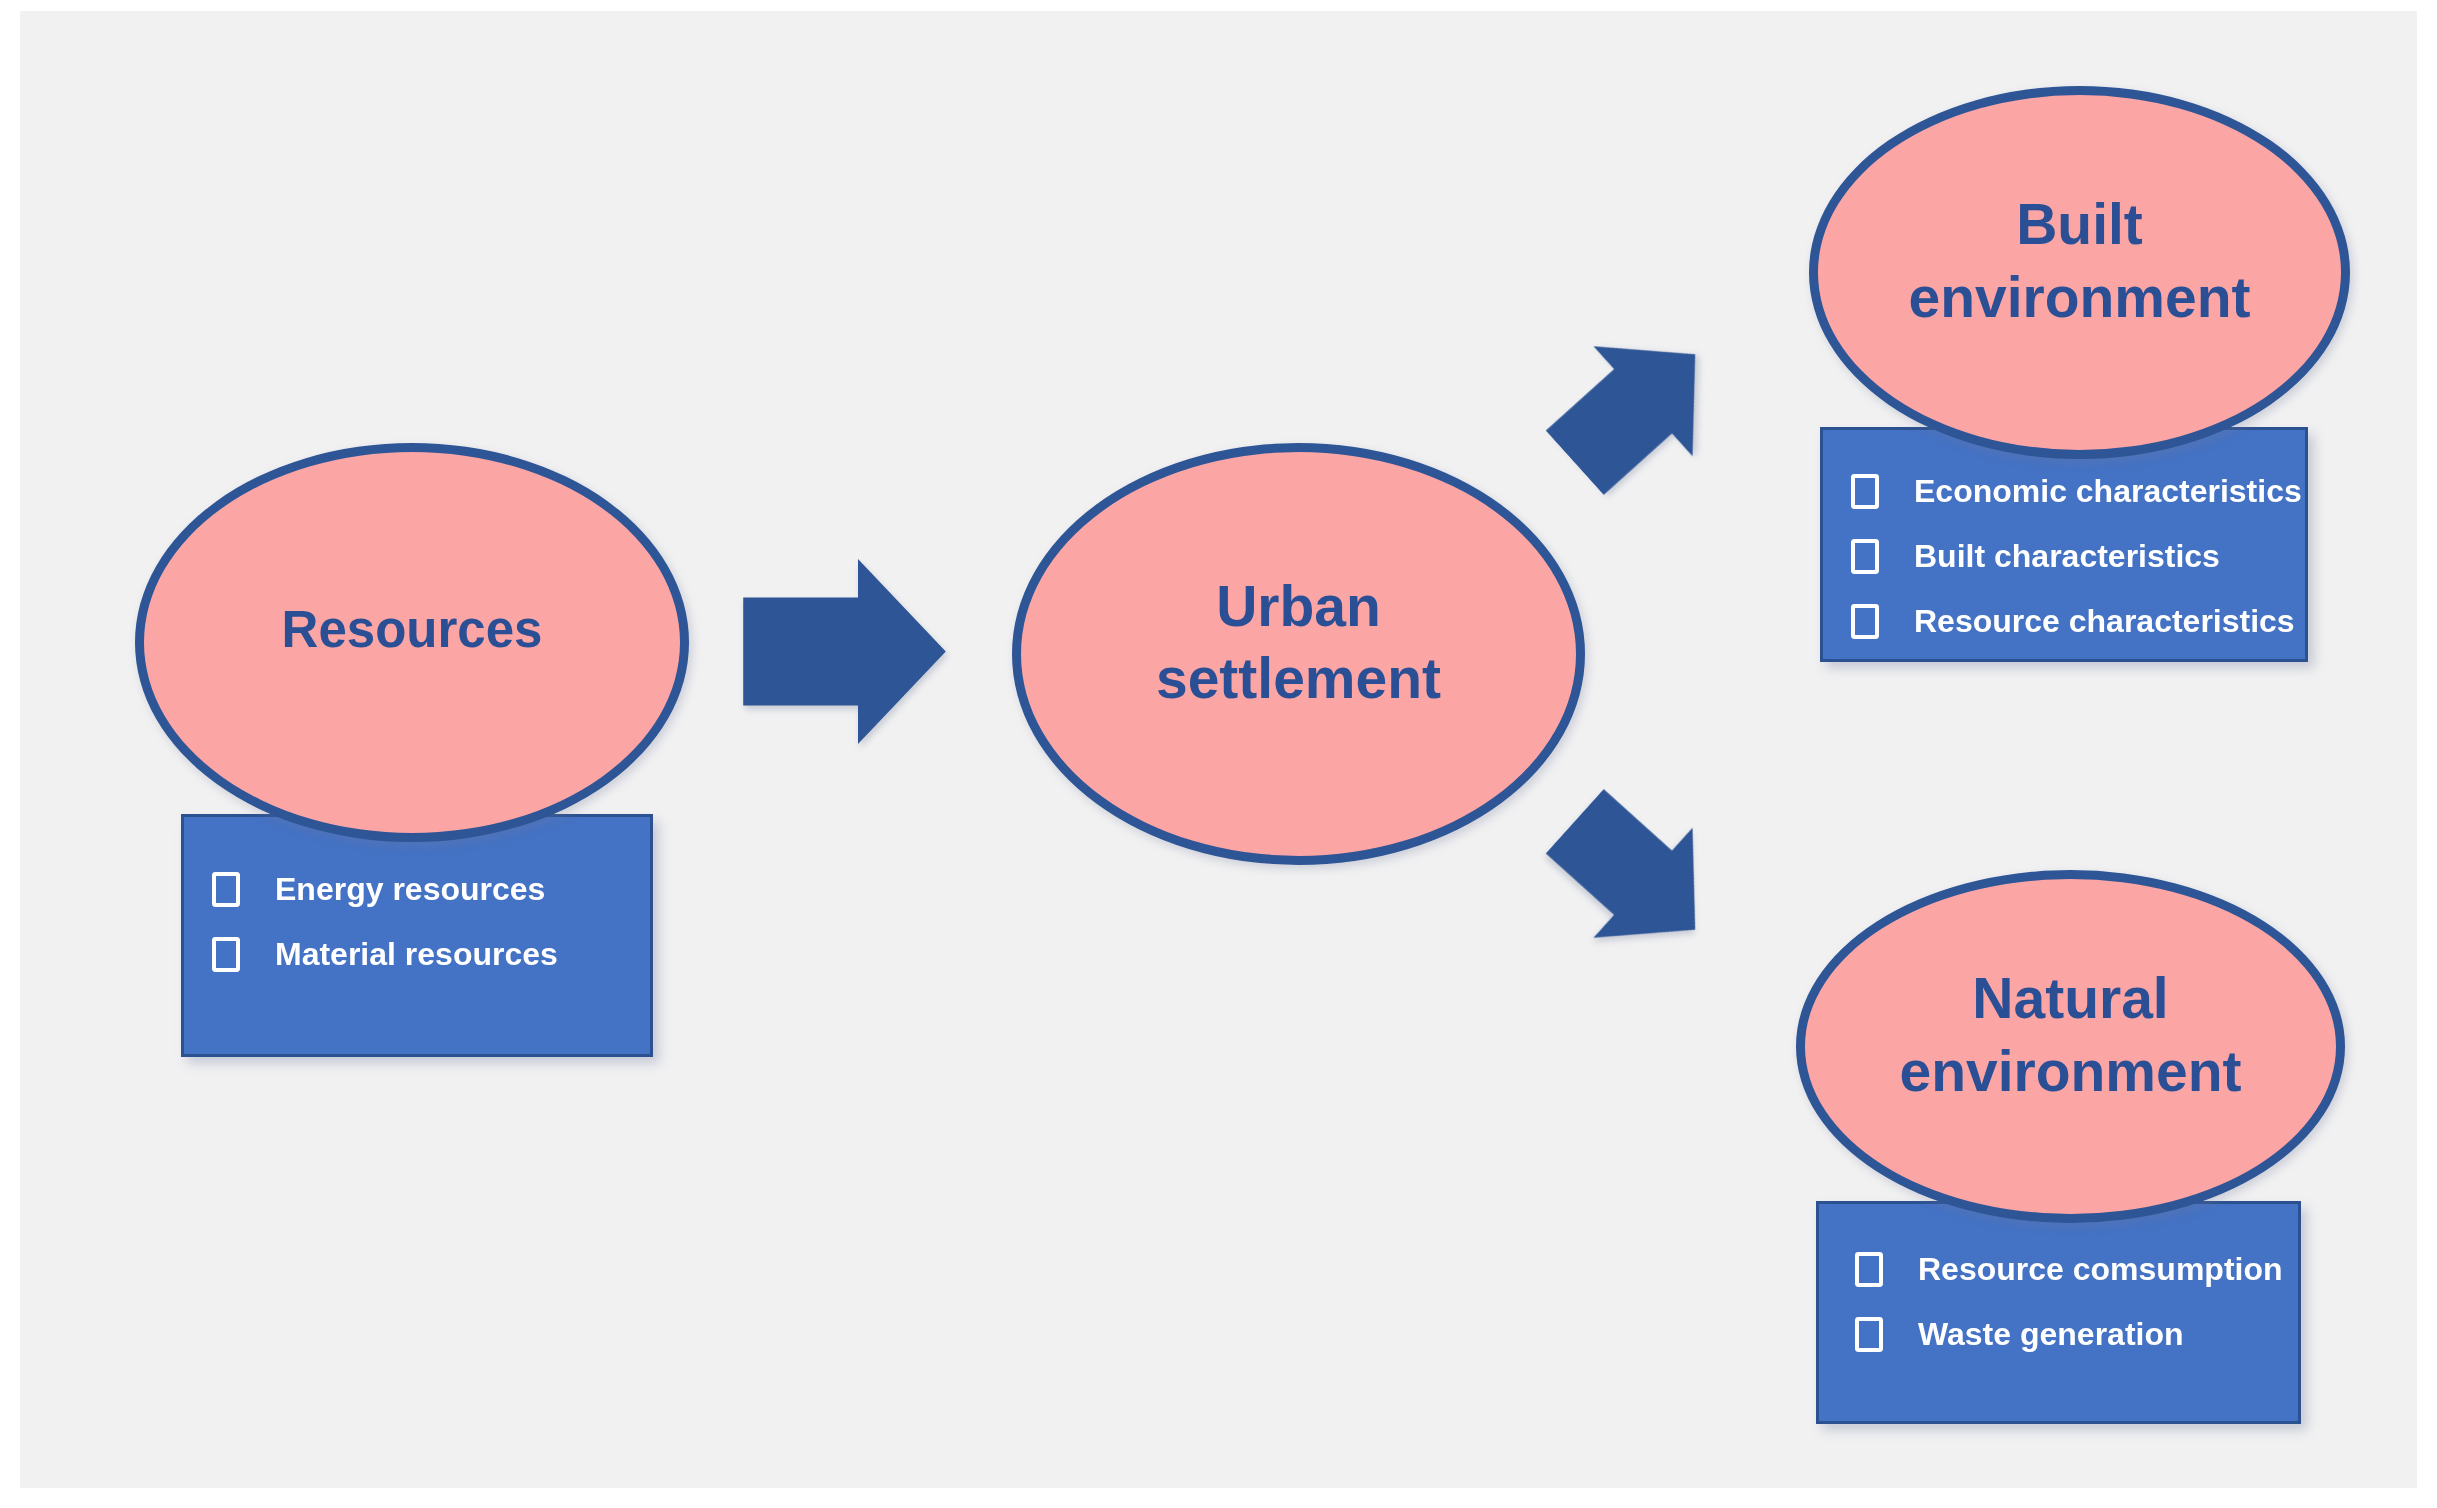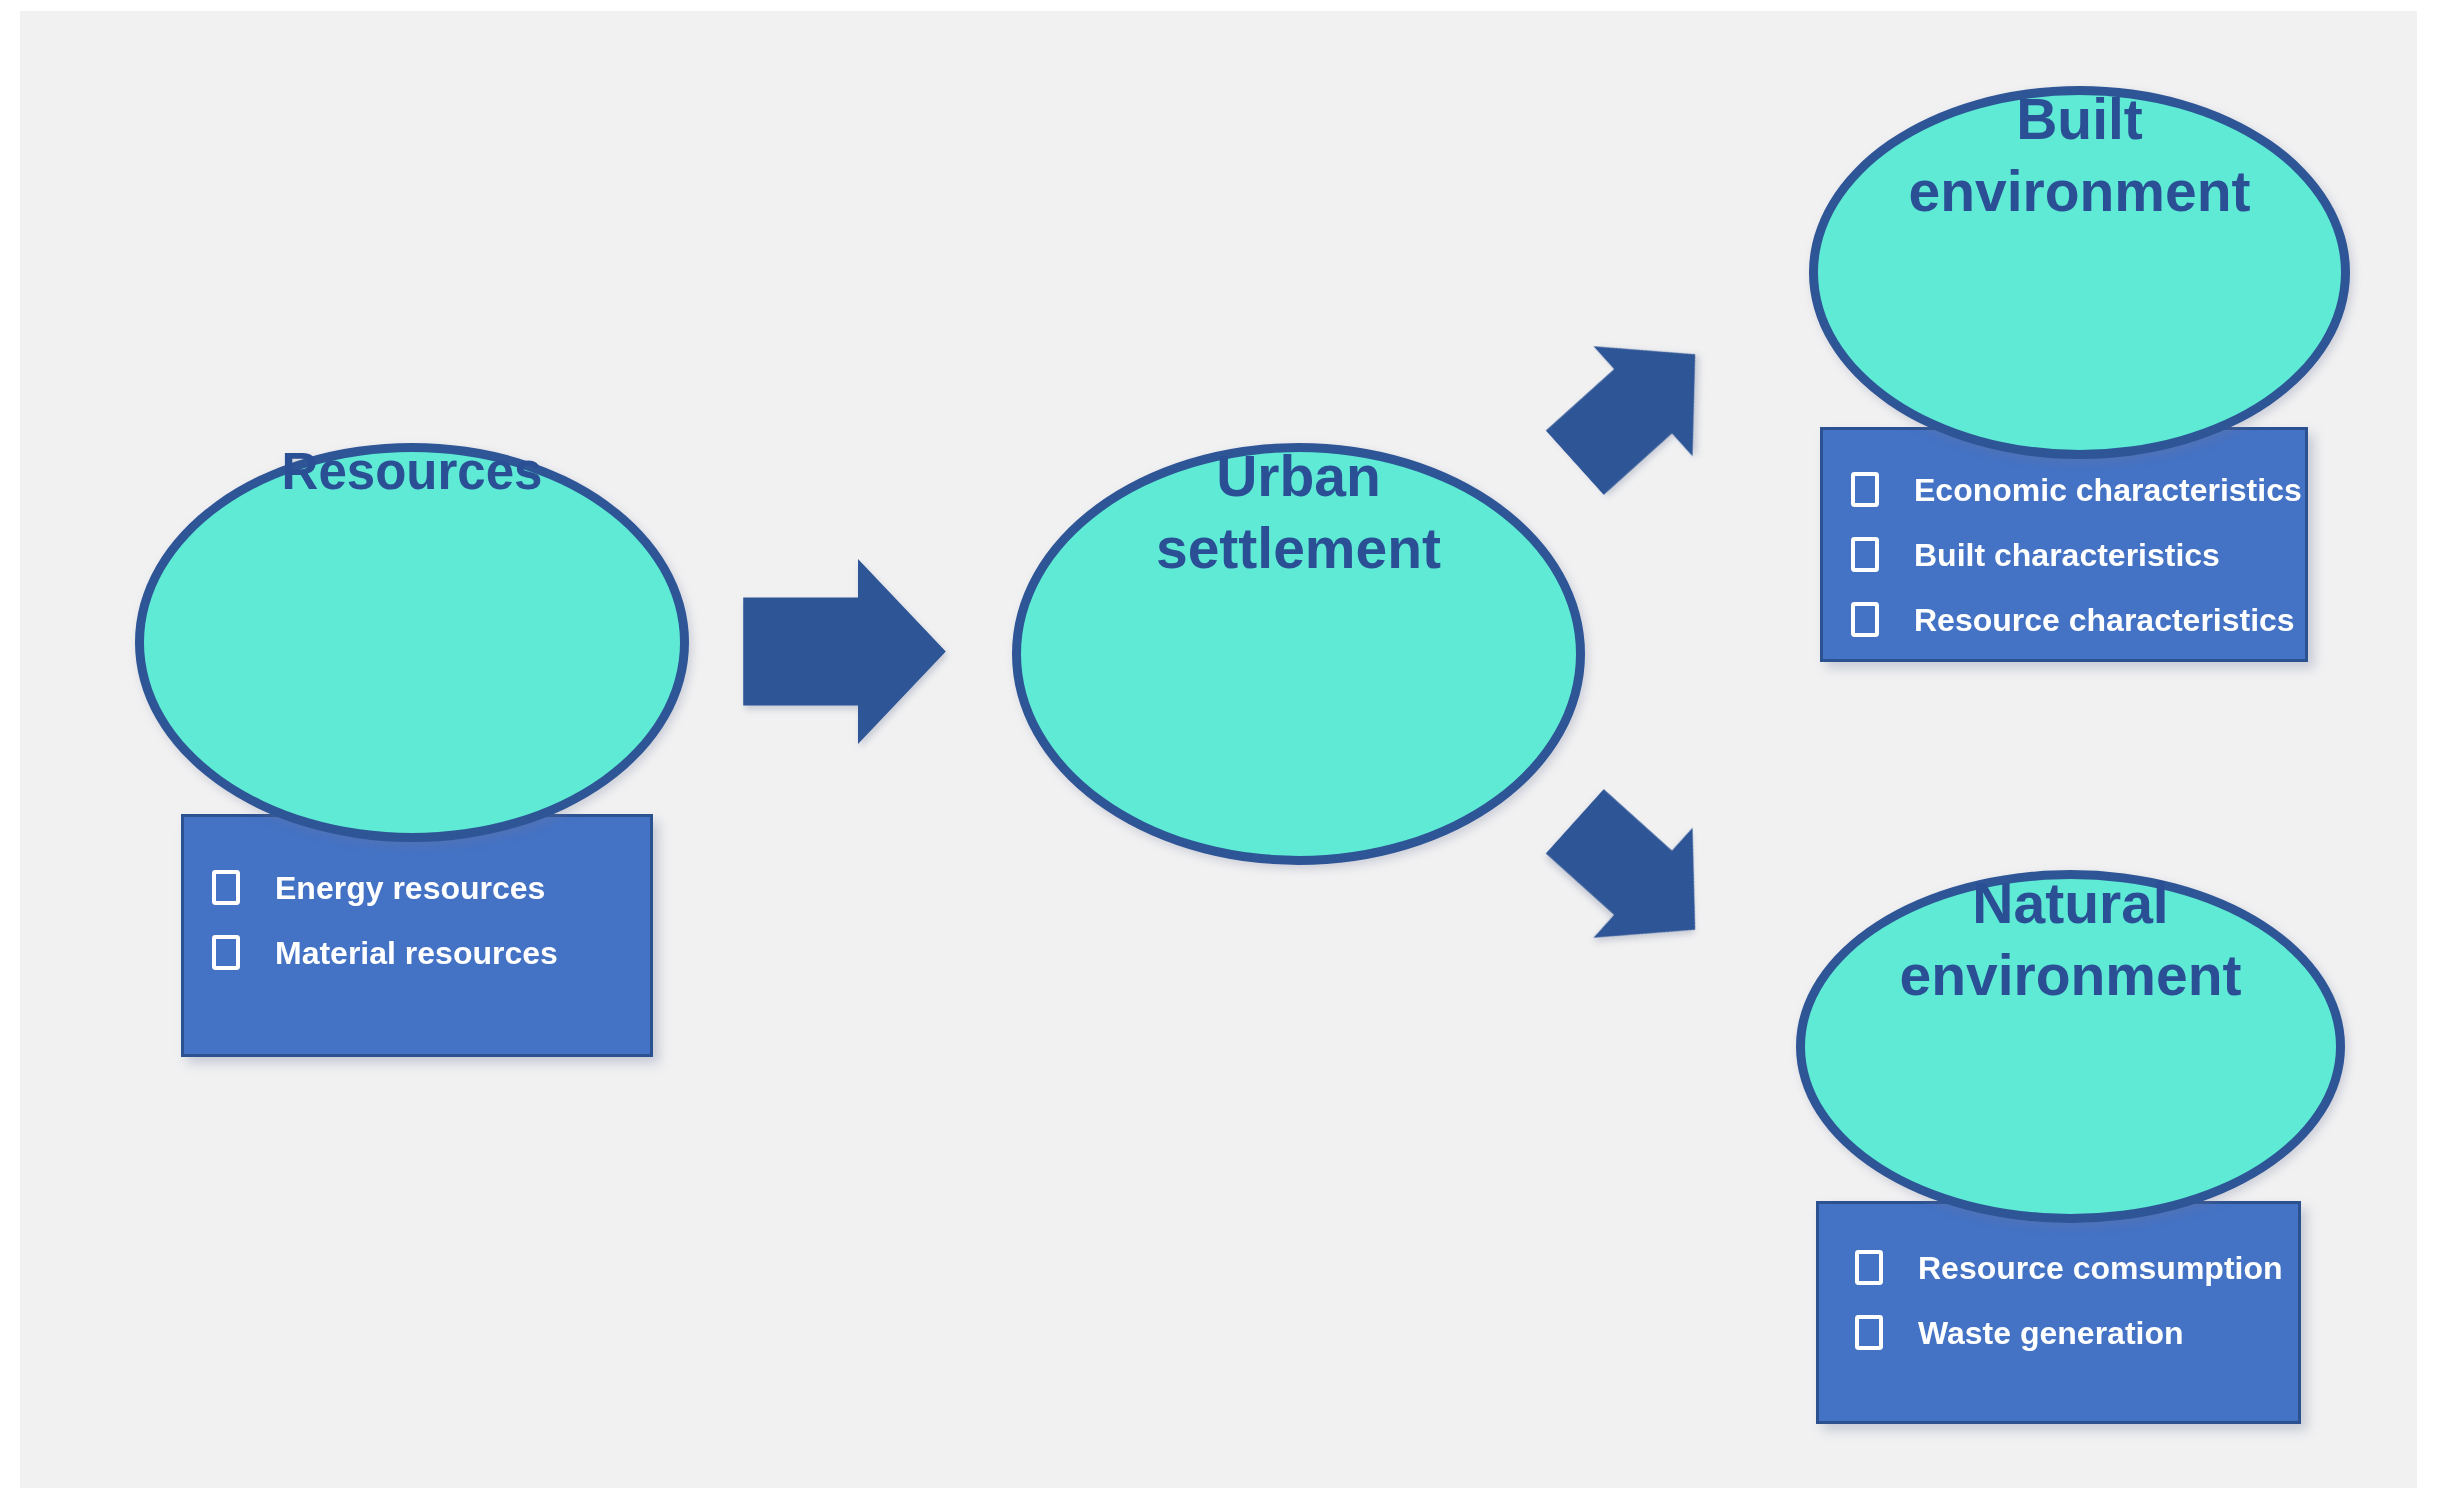--- a/index.html
+++ b/index.html
@@ -10,24 +10,24 @@
     font-family:"Liberation Sans","DejaVu Sans",sans-serif;
     overflow:hidden;
   }
   .canvas{
     position:absolute;left:20px;top:10.8px;width:2397px;height:1477px;
     background:#f1f1f2;
   }
   
   .node-ellipse{
     position:absolute;z-index:2;
-    background:#5eead4;
+    background:#fca5a5;
     border:9.5px solid #2e5596;
     border-radius:50%;
-    display:flex;justify-content:center;
+    display:flex;align-items:center;justify-content:center;
     filter:drop-shadow(3.4px 4.7px 4.7px rgba(110,120,150,.28));
     box-sizing:border-box;
   }
   .node-title{
     color:#2b4f94;
     font-weight:bold;
     font-size:57px;
     line-height:1.27;
     text-align:center;
     max-width:365px;
@@ -38,21 +38,21 @@
   .list-box{
     position:absolute;z-index:1;
     background:#4472c4;
     border:3.4px solid #2b5191;
     box-sizing:border-box;
     box-shadow:6px 7.4px 10.8px rgba(120,130,160,.35);
     display:flex;flex-direction:column;
     gap:27px;
   }
   .list-row{
-    display:flex;align-items:flex-start;
+    display:flex;align-items:center;
     margin-left:28px;
     min-height:38px;
   }
   .bullet{
     width:20px;height:27px;
     border:4.7px solid #ffffff;
     border-radius:3.4px;
     flex:0 0 auto;
     margin-right:35px;
     background:transparent;

